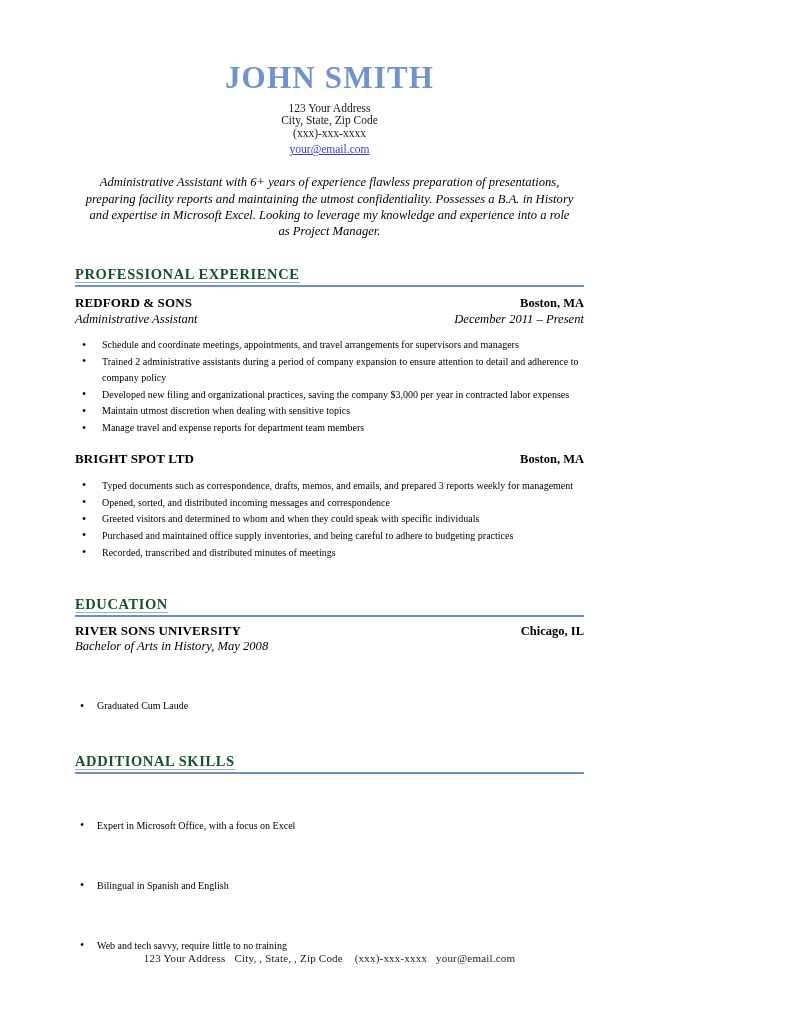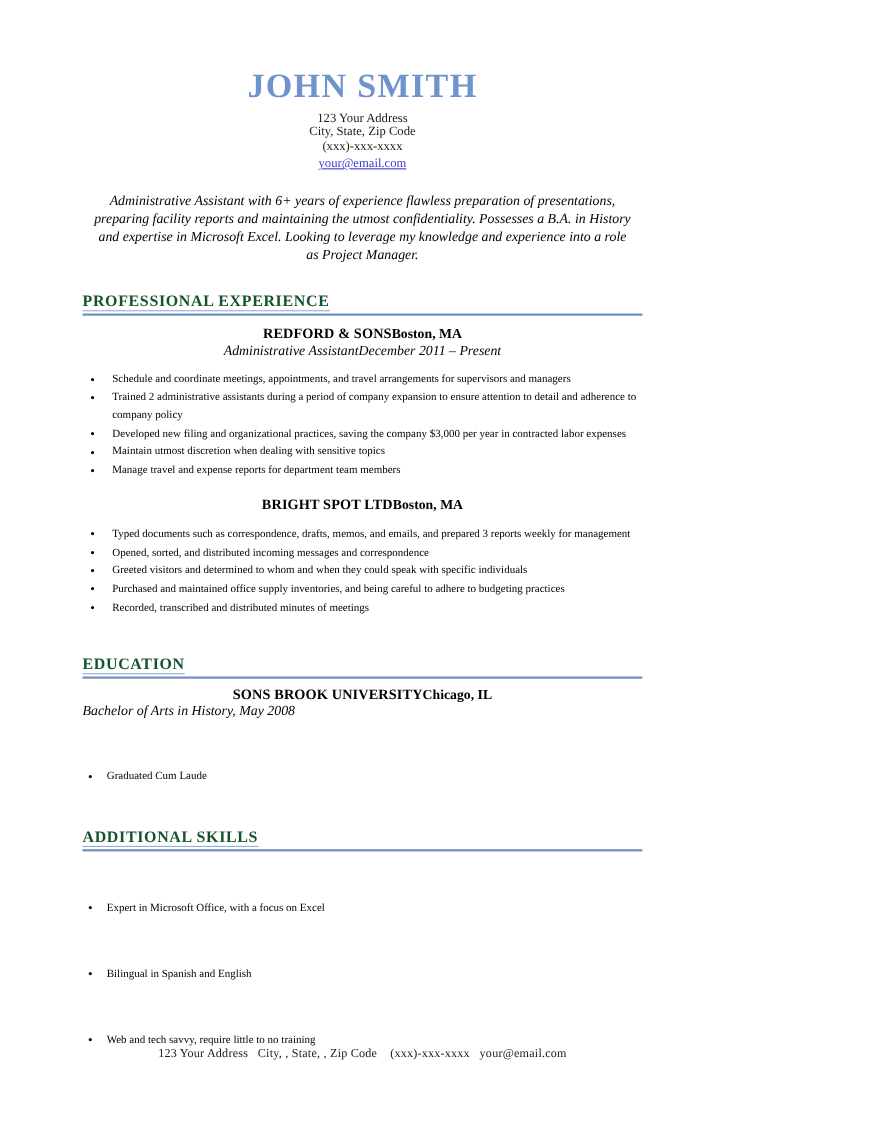--- a/index.html
+++ b/index.html
@@ -85,21 +85,21 @@
     margin: 2px 0 0 0;
     height: 0;
   }
 
   
   .entry {
     margin-top: 8px;
   }
   .entry-row {
     display: flex;
-    justify-content: center;
+    justify-content: space-between;
     align-items: baseline;
     line-height: 15.5px;
   }
   .entry-org {
     font-size: 13px;
     font-weight: bold;
     letter-spacing: 0.1px;
   }
   .entry-loc {
     font-size: 12.5px;
@@ -212,21 +212,21 @@
       </ul>
     </div>
   </div>
 
   <div class="section" style="margin-top:34px;">
     <div class="section-heading">EDUCATION</div>
     <hr class="section-rule">
 
     <div class="entry" style="margin-top:6px;">
       <div class="entry-row">
-        <div class="entry-org">SONS BROOK UNIVERSITY</div>
+        <div class="entry-org">RIVER SONS UNIVERSITY</div>
         <div class="entry-loc">Chicago, IL</div>
       </div>
       <div class="entry-title">Bachelor of Arts in History, May 2008</div>
       <ul class="bullets edu tight">
         <li>Graduated Cum Laude</li>
       </ul>
     </div>
   </div>
 
   <div class="section" style="margin-top:37px;">

